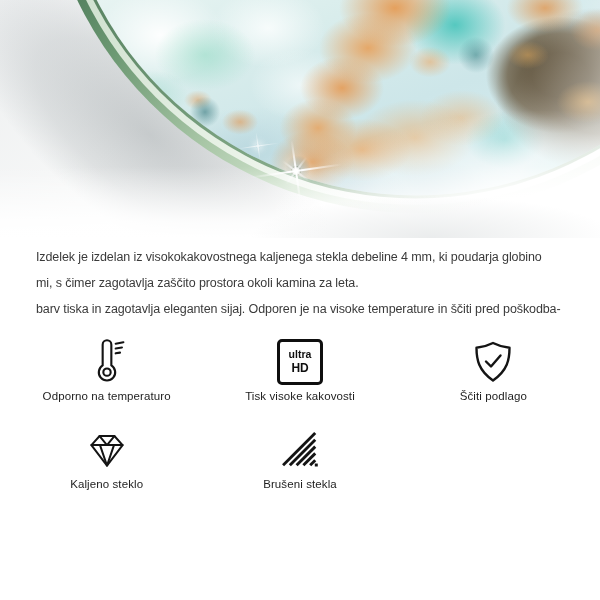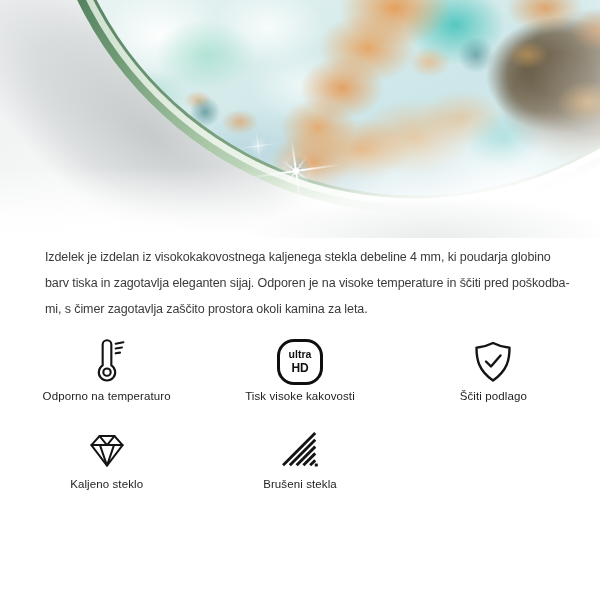--- a/index.html
+++ b/index.html
@@ -69,30 +69,30 @@
       background:radial-gradient(circle,#fff 25%,rgba(255,255,255,.6) 50%,transparent 72%);
       box-shadow:0 0 14px 5px rgba(255,255,255,.85);}
   .sparkle-main{left:296px;top:171px;transform:rotate(-8deg);}
   .sparkle-small{left:258px;top:146px;transform:scale(.45) rotate(-8deg);opacity:.75;}
 
   
   .content{position:relative;}
   h1{margin:0;padding:2px 20px 0 38px;font-family:"Liberation Serif",serif;font-weight:400;
      font-size:28px;line-height:34px;color:#1a1a1a;letter-spacing:.2px;}
   h1 span{display:block;}
-  .desc{margin-top:6px;padding:0 20px 0 45px;font-size:12.5px;line-height:26px;color:#3a3a3a;letter-spacing:-0.1px;}
+  .desc{margin-top:6px;padding:0 20px 0 36px;font-size:12.5px;line-height:26px;color:#3a3a3a;letter-spacing:-0.1px;}
   .desc div{white-space:nowrap;}
 
   
   .features{display:grid;grid-template-columns:repeat(3,1fr);row-gap:20px;padding:0 10px;margin-top:12px;}
   .feature{display:flex;flex-direction:column;align-items:center;}
   .feature .icon-box{height:56px;display:flex;align-items:center;justify-content:center;}
   .feature .label{font-size:11.5px;color:#1d1d1d;letter-spacing:.1px;}
   .icon-svg{stroke:#141414;fill:none;stroke-width:2.2;stroke-linecap:round;stroke-linejoin:round;}
-  .uhd-box{width:40px;height:40px;border:3px solid #0f0f0f;border-radius:17px;
+  .uhd-box{width:40px;height:40px;border:3px solid #0f0f0f;border-radius:5px;
      display:flex;flex-direction:column;align-items:center;justify-content:center;color:#0f0f0f;}
   .uhd-top{font-size:10.5px;font-weight:700;line-height:11px;}
   .uhd-bottom{font-size:12px;font-weight:800;line-height:16px;letter-spacing:-.3px;}
 </style>
 </head>
 <body>
 
 <section class="hero">
   <div class="glass-shadow"></div>
   <div class="glass-edge"></div>
@@ -111,22 +111,22 @@
     <div class="rh"></div>
       <div class="rv"></div>
       <div class="core"></div>
   </div>
 </section>
 
 <main class="content">
 
   <div class="desc">
     <div>Izdelek je izdelan iz visokokakovostnega kaljenega stekla debeline 4 mm, ki poudarja globino</div>
+    <div>mi, s čimer zagotavlja zaščito prostora okoli kamina za leta.</div>
     <div>barv tiska in zagotavlja eleganten sijaj. Odporen je na visoke temperature in ščiti pred poškodba-</div>
-    <div>mi, s čimer zagotavlja zaščito prostora okoli kamina za leta.</div>
   </div>
 
   <div class="features">
 
     <div class="feature">
       <div class="icon-box">
         <svg class="icon-svg" width="54" height="54" viewBox="0 0 56 56">
           <path d="M23.5,10 a4.5,4.5 0 0 1 9,0 V31.5 a8.5,8.5 0 1 1 -9,0 Z"></path>
           <circle cx="28" cy="38.5" r="3.8"></circle>
           <path d="M37,9 L45,7.5 M37,14 L43.5,13 M37,19 L41.5,18.3"></path>

